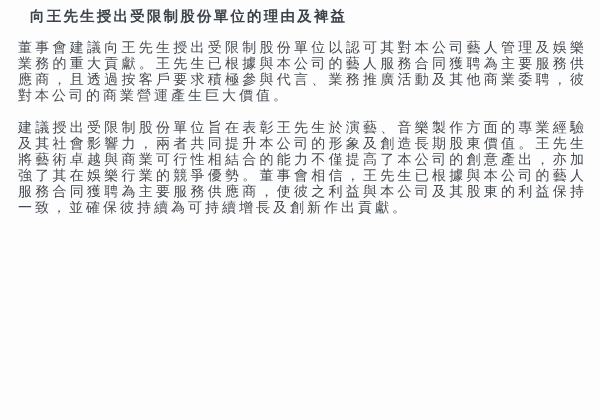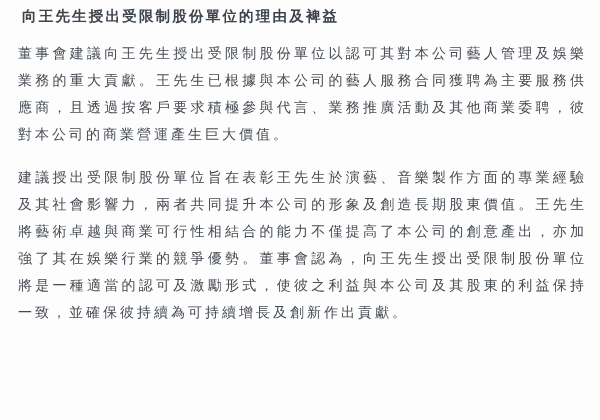--- a/index.html
+++ b/index.html
@@ -15,32 +15,32 @@
     overflow: hidden;
   }
   .doc {
     padding: 6px 13px 0 18px;
   }
   .doc-title {
     font-size: 14.5px;
     font-weight: bold;
     letter-spacing: 2.2px;
     line-height: 20px;
-    margin: 0 0 14px 4px;
+    margin: 0 0 14px 12px;
     color: #3d434b;
   }
   .doc-paragraph {
     font-size: 14px;
     letter-spacing: 3px;
-    line-height: 27px;
+    line-height: 16px;
     text-align: justify;
     text-justify: inter-ideograph;
     margin: 0 0 16px 0;
   }
 </style>
 </head>
 <body>
 
 <div class="doc">
   <h1 class="doc-title">向王先生授出受限制股份單位的理由及裨益</h1>
   <p class="doc-paragraph">董事會建議向王先生授出受限制股份單位以認可其對本公司藝人管理及娛樂業務的重大貢獻。王先生已根據與本公司的藝人服務合同獲聘為主要服務供應商，且透過按客戶要求積極參與代言、業務推廣活動及其他商業委聘，彼對本公司的商業營運產生巨大價值。</p>
-  <p class="doc-paragraph">建議授出受限制股份單位旨在表彰王先生於演藝、音樂製作方面的專業經驗及其社會影響力，兩者共同提升本公司的形象及創造長期股東價值。王先生將藝術卓越與商業可行性相結合的能力不僅提高了本公司的創意產出，亦加強了其在娛樂行業的競爭優勢。董事會認為，向王先生授出受限制股份單位將是一種適當的認可及激勵形式，使彼之利益與本公司及其股東的利益保持一致，並確保彼持續為可持續增長及創新作出貢獻。</p>
+  <p class="doc-paragraph">建議授出受限制股份單位旨在表彰王先生於演藝、音樂製作方面的專業經驗及其社會影響力，兩者共同提升本公司的形象及創造長期股東價值。王先生將藝術卓越與商業可行性相結合的能力不僅提高了本公司的創意產出，亦加強了其在娛樂行業的競爭優勢。董事會相信，王先生已根據與本公司的藝人服務合同獲聘為主要服務供應商，使彼之利益與本公司及其股東的利益保持一致，並確保彼持續為可持續增長及創新作出貢獻。</p>
 </div>
 
 </body></html>

